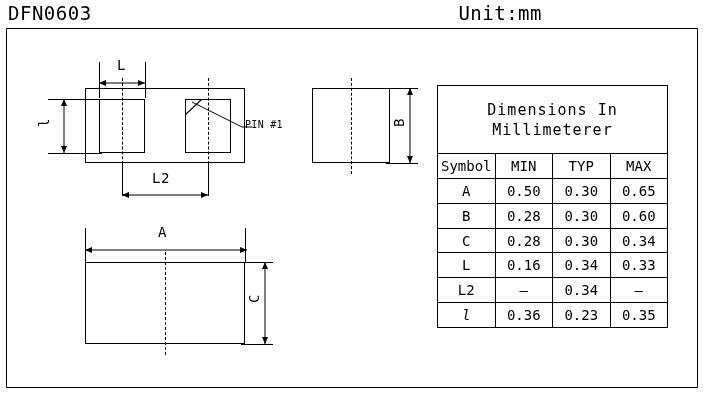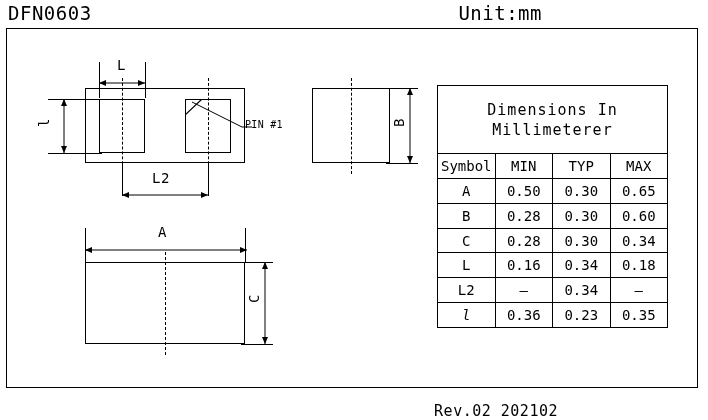--- a/index.html
+++ b/index.html
@@ -252,33 +252,32 @@
       <tr>
         <td class="sym">C</td>
         <td>0.28</td>
         <td>0.30</td>
         <td>0.34</td>
       </tr>
       <tr>
         <td class="sym">L</td>
         <td>0.16</td>
         <td>0.34</td>
-        <td>0.18</td>
+        <td>0.33</td>
       </tr>
       <tr>
         <td class="sym">L2</td>
         <td>–</td>
         <td>0.34</td>
         <td>–</td>
       </tr>
       <tr>
         <td class="sym ital">l</td>
         <td>0.36</td>
         <td>0.23</td>
         <td>0.35</td>
       </tr>
     </tbody>
       </table>
   </div>
 
-  <div class="revision">Rev.02 202102</div>
 
 </div>
 
 </body></html>

